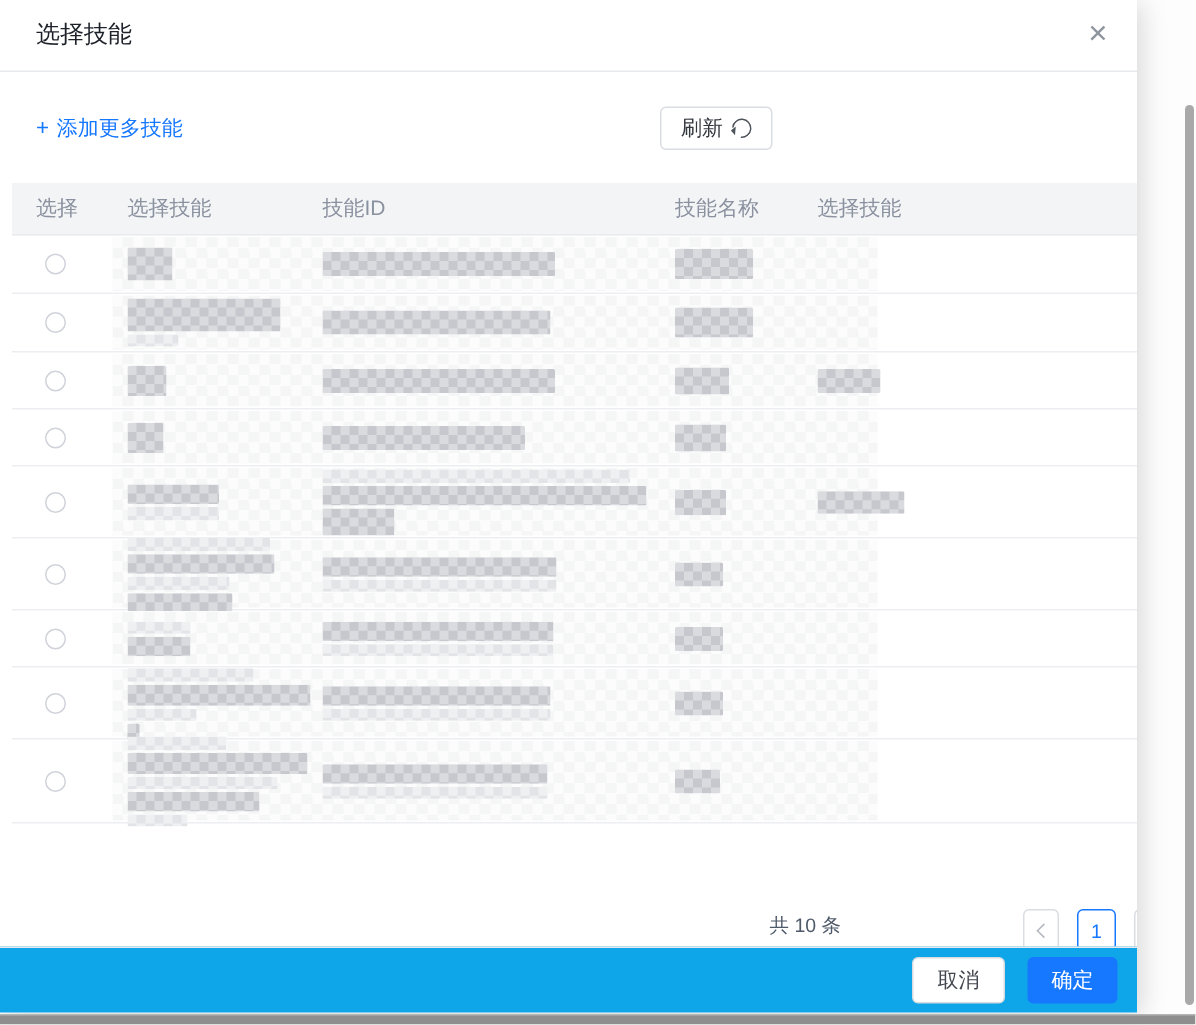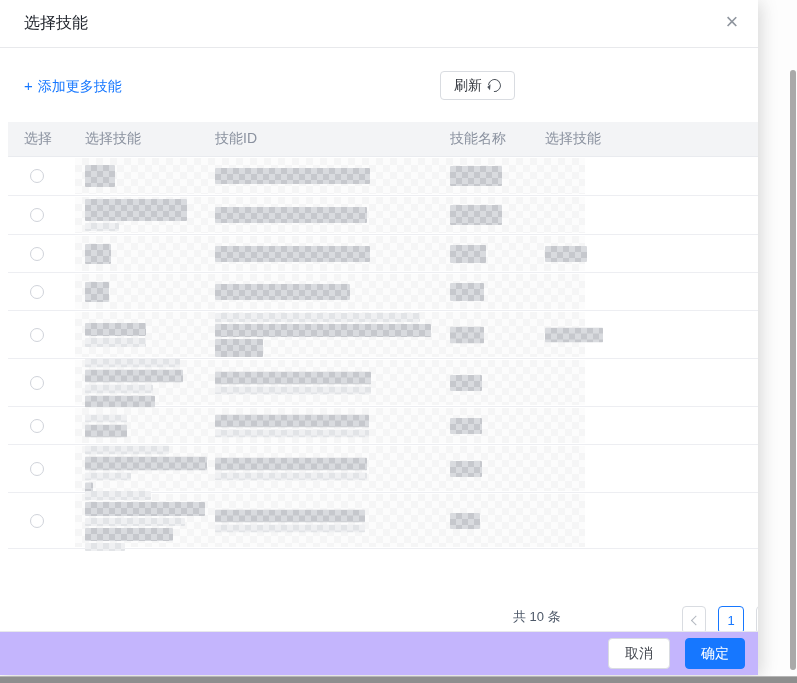--- a/index.html
+++ b/index.html
@@ -72,21 +72,21 @@
   .pg-btn { position:absolute; top:558px; height:28px; border:1px solid #d9dce1; border-radius:4px;
             background:#fff; display:flex; align-items:center; justify-content:center; cursor:pointer; }
   .pg-prev { left:682px; width:24px; } .pg-next { left:756px; width:24px; }
   .pg-cur  { left:718px; width:26px; border-color:#1677ff; color:#1677ff; font-size:13px; }
   .ic-chev { width:7px; height:7px; border-left:1.5px solid #b3b8c0; border-bottom:1.5px solid #b3b8c0; }
   .ic-chev.left  { transform:rotate(45deg) translate(1px,-1px); }
   .ic-chev.right { transform:rotate(-135deg) translate(1px,-1px); }
 
   
   .dlg-footer { position:absolute; left:0; bottom:0; width:100%; height:44px; border-top:1px solid #e8e9ec;
-                background:#c4b5fd; }
+                background:#0ea5e9; }
   .btn { position:absolute; top:6px; height:31px; border-radius:4px; font-size:14px; cursor:pointer;
          font-family:"Liberation Sans", sans-serif; }
   .btn-cancel { right:88px; width:62px; background:#fff; border:1px solid #d9dce1; color:#42464e; }
   .btn-ok { right:13px; width:60px; background:#1677ff; border:1px solid #1677ff; color:#fff; }
 
   
   .v-scrollbar { position:absolute; left:790px; top:70px; width:6px; height:600px; background:#a9a9a9;
                  border-radius:3px; }
   .h-scrollbar { position:absolute; left:0; top:676px; width:797px; height:7px; background:#8e8e8e;
                  border-top:1px solid #b5b5b5; }

